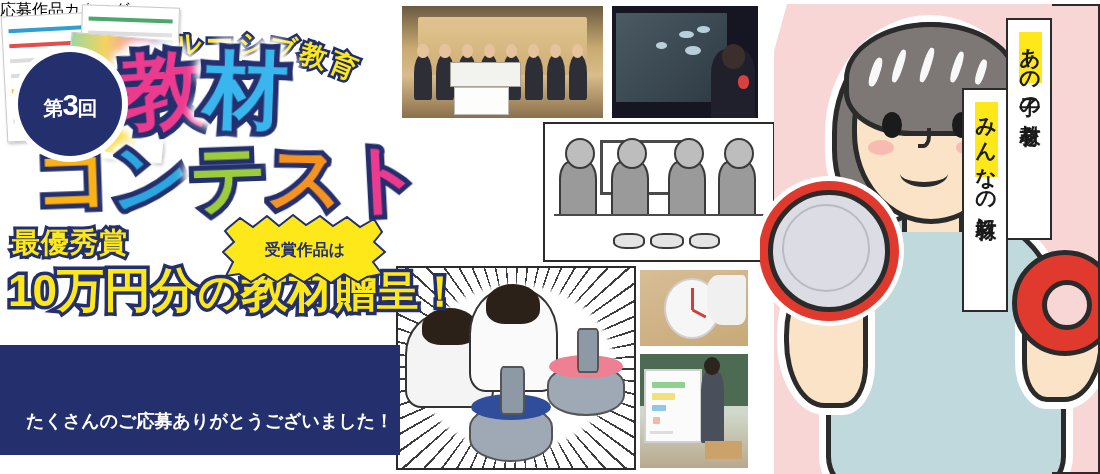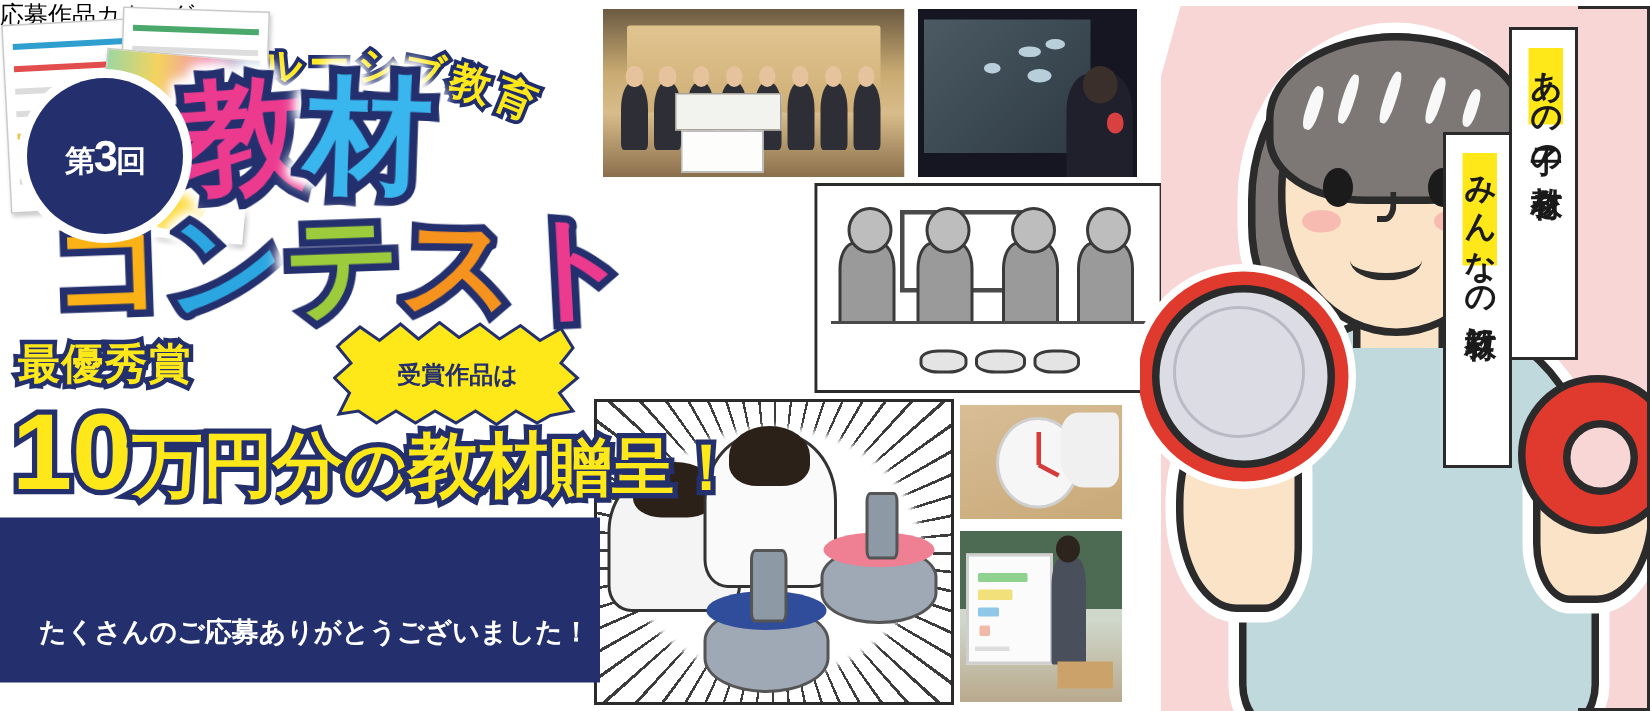--- a/index.html
+++ b/index.html
@@ -107,21 +107,21 @@
   .prize-main{
     position:absolute; left:8px; top:266px;
     white-space:nowrap; z-index:7; line-height:1;
   }
   .prize-main span{
     font-weight:bold; color:#ffe81a;
     -webkit-text-stroke:7px #24306e;
     paint-order:stroke fill;
     display:inline-block; vertical-align:baseline;
   }
-  .prize-main .big{font-size:72px;}
+  .prize-main .big{font-size:44px;}
   .prize-main .mid{font-size:47px;}
   .prize-main .sml{font-size:42px;}
 
   
   .burst{
     position:absolute; left:222px; top:214px;
     width:166px; height:70px; z-index:8;
   }
   .burst svg{position:absolute; left:0; top:0;}
   .burst .b-l1{

